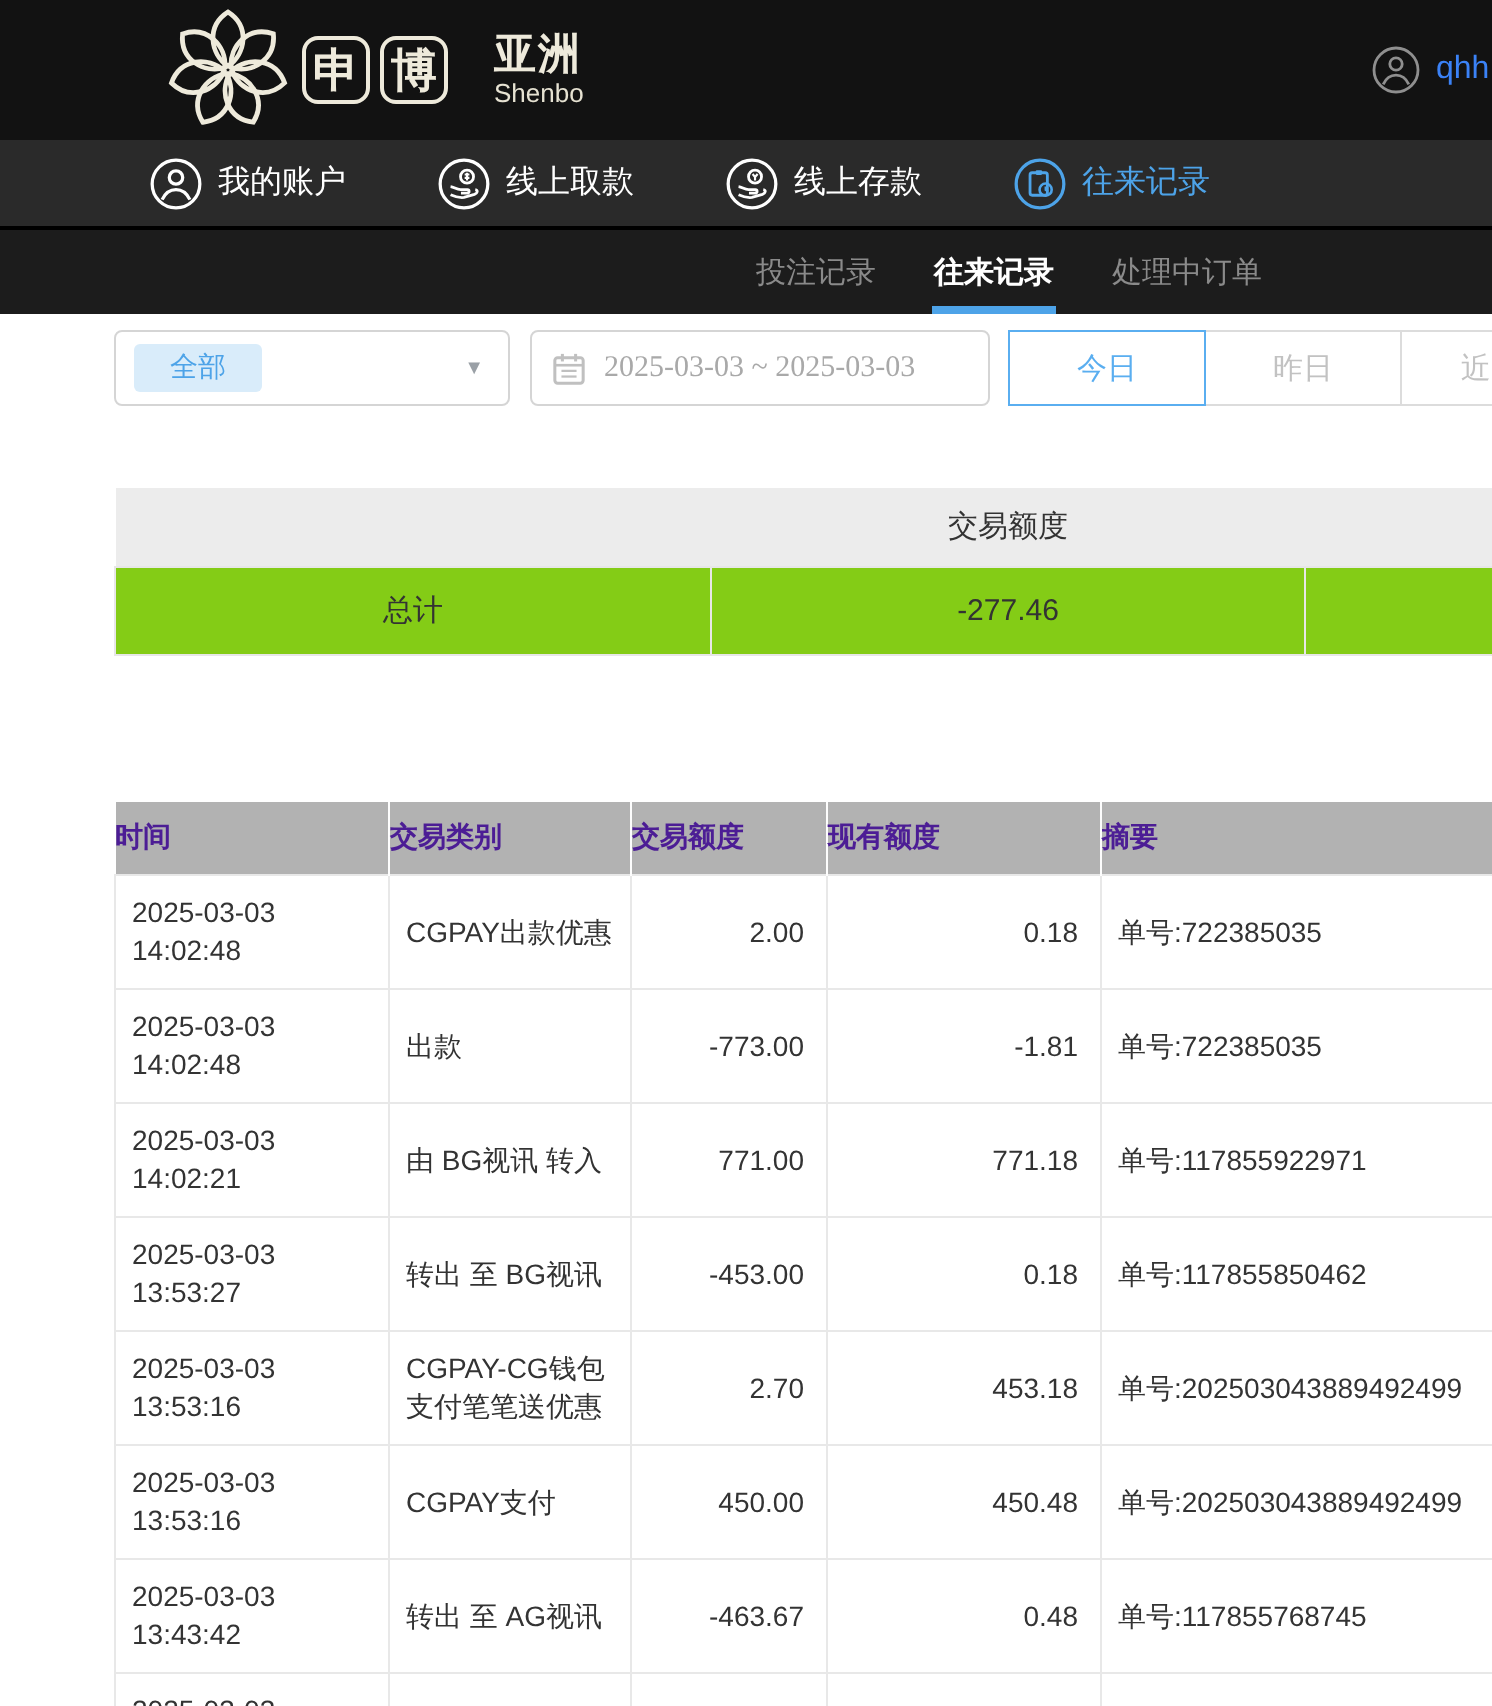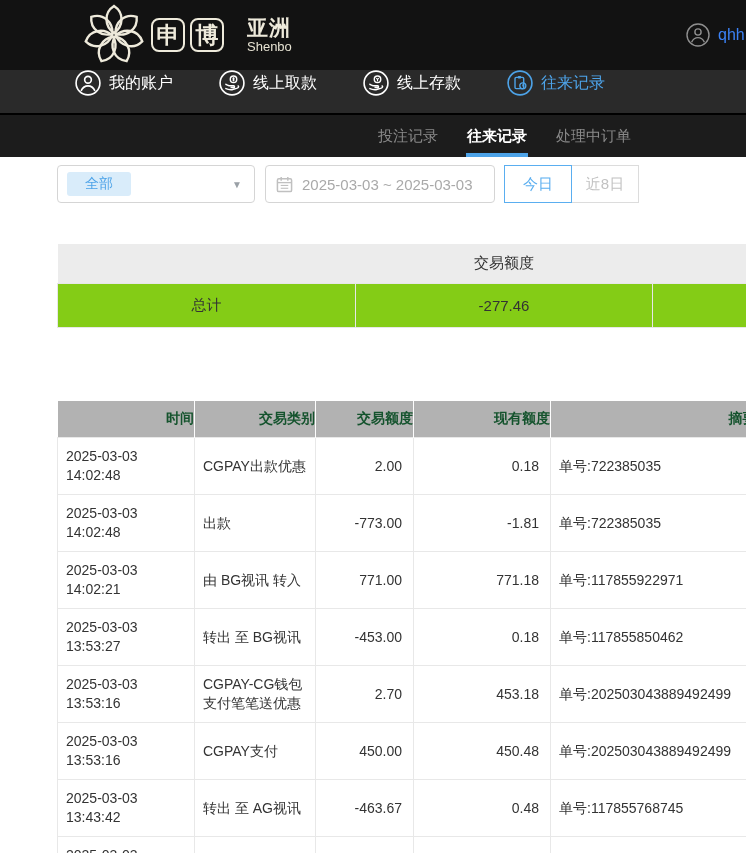--- a/index.html
+++ b/index.html
@@ -14,21 +14,21 @@
               color:#eeeadb; font-size:23px; font-weight:bold; display:flex;
               align-items:center; justify-content:center; margin-left:5px; }
   .logo-right { margin-left:23px; color:#eeeadb; line-height:1; }
   .logo-right .cn { font-size:21px; font-weight:bold; letter-spacing:1px; }
   .logo-right .en { font-size:13px; margin-top:2px; color:#e6e2d2; }
   .user-wrap { position:absolute; left:686px; top:23px; display:flex; align-items:center; gap:8px; white-space:nowrap; }
   .avatar-icon { width:24px; height:24px; color:#8f8f8f; }
   .username { color:#3b82f6; font-size:16px; }
 
   
-  .main-nav { height:43px; background:#2a2a2a; display:flex; align-items:flex-start;
+  .main-nav { height:43px; background:#2a2a2a; display:flex; align-items:center;
               padding-left:75px; white-space:nowrap; }
   .nav-item { display:flex; align-items:center; gap:8px; color:#ffffff; font-size:16px;
               margin-right:46px; cursor:pointer; flex:0 0 auto; }
   .nav-item.active { color:#4da3e8; }
   .nav-icon { width:26px; height:26px; display:block; }
 
   
   .sub-tabs { height:44px; background:#1c1c1c; border-top:2px solid #000;
               display:flex; align-items:stretch; padding-left:378px; gap:29px;font-family:Liberation Serif, serif; }
   .tab { position:relative; display:flex; align-items:center; color:#8a8a8a;
@@ -41,41 +41,41 @@
   .filter-bar { position:relative; height:48px; margin-top:6px; }
   .type-select { position:absolute; left:57px; top:2px; width:198px; height:38px;
                  border:1px solid #d5d5d5; border-radius:4px; background:#fff;
                  display:flex; align-items:center; justify-content:space-between;
                  padding:0 12px 0 9px; cursor:pointer; }
   .select-value { background:#d9ecfa; color:#4da3e8; font-size:14px; padding:3px 18px; border-radius:3px; }
   .caret-down { color:#9aa0a6; font-size:10px; }
   .date-input { position:absolute; left:265px; top:2px; width:230px; height:38px;
                 border:1px solid #d5d5d5; border-radius:4px; background:#fff;
                 display:flex; align-items:center; gap:9px; padding:0 10px;
-                color:#a9a9a9; font-size:15px; cursor:pointer; white-space:nowrap; }
+                color:#a9a9a9; font-size:15px; cursor:pointer; white-space:nowrap;font-family:Liberation Serif, serif; }
   .cal-icon { width:17px; height:17px; color:#c0c0c0; flex:0 0 auto; }
   .quick-group { position:absolute; left:505px; top:2px; display:flex; }
-  .quick-btn { width:68px; height:38px; border:1px solid #dcdcdc; background:#fff;
+  .quick-btn { width:99px; height:38px; border:1px solid #dcdcdc; background:#fff;
                color:#c2c2c2; font-size:15px; display:flex; align-items:center;
                justify-content:center; margin-left:-1px; cursor:pointer; position:relative; }
   .quick-btn.active { border-color:#5aaef0; color:#5aaef0; z-index:2; }
 
   
   .summary-table { border-collapse:collapse; table-layout:fixed; width:892px;
                    margin-left:57px; margin-top:33px; }
   .summary-table th { background:#ececec; height:39px; font-size:15px; color:#333;
                       font-weight:normal; text-align:center; }
   .summary-table td { border:1px solid #e7e7e7; height:44px; text-align:center;
                       font-size:15px; color:#333; background:#84cc16; }
 
   
   .records-table { border-collapse:collapse; table-layout:fixed; width:699px;
                    margin-left:57px; margin-top:73px; }
-  .records-table th { background:#b2b2b2; color:#14532d; height:37px; font-size:14px;
-                      font-weight:bold; text-align:right; border-right:1px solid #fdfdfd; }
+  .records-table th { background:#b2b2b2; color:#4c1d95; height:37px; font-size:14px;
+                      font-weight:bold; text-align:left; border-right:1px solid #fdfdfd; }
   .records-table th:last-child { border-right:none; }
   .records-table td { border:1px solid #e8e8e8; padding:9px 8px; font-size:14px;
                       color:#333; line-height:19px; background:#fff; vertical-align:middle; }
   .records-table td.num { text-align:right; padding-right:11px; }
   svg { display:block; }
 </style>
 </head>
 <body>
 
 <div class="site-header">
@@ -173,20 +173,21 @@
       <line x1="5.5" y1="1" x2="5.5" y2="5" stroke="currentColor" stroke-width="1.6"></line>
       <line x1="12.5" y1="1" x2="12.5" y2="5" stroke="currentColor" stroke-width="1.6"></line>
       <line x1="1.5" y1="7" x2="16.5" y2="7" stroke="currentColor" stroke-width="1.4"></line>
       <line x1="5" y1="10" x2="13" y2="10" stroke="currentColor" stroke-width="1.2"></line>
       <line x1="5" y1="13" x2="13" y2="13" stroke="currentColor" stroke-width="1.2"></line>
     </svg>
     <span>2025-03-03 ~ 2025-03-03</span>
   </div>
   <div class="quick-group" id="quick-group">
       <div class="quick-btn active">今日</div>
+      <div class="quick-btn">昨日</div>
       <div class="quick-btn">近8日</div>
     </div>
 </div>
 
 <table class="summary-table">
   <colgroup>
       <col style="width:298px">
       <col style="width:297px">
       <col style="width:297px">
     </colgroup>

